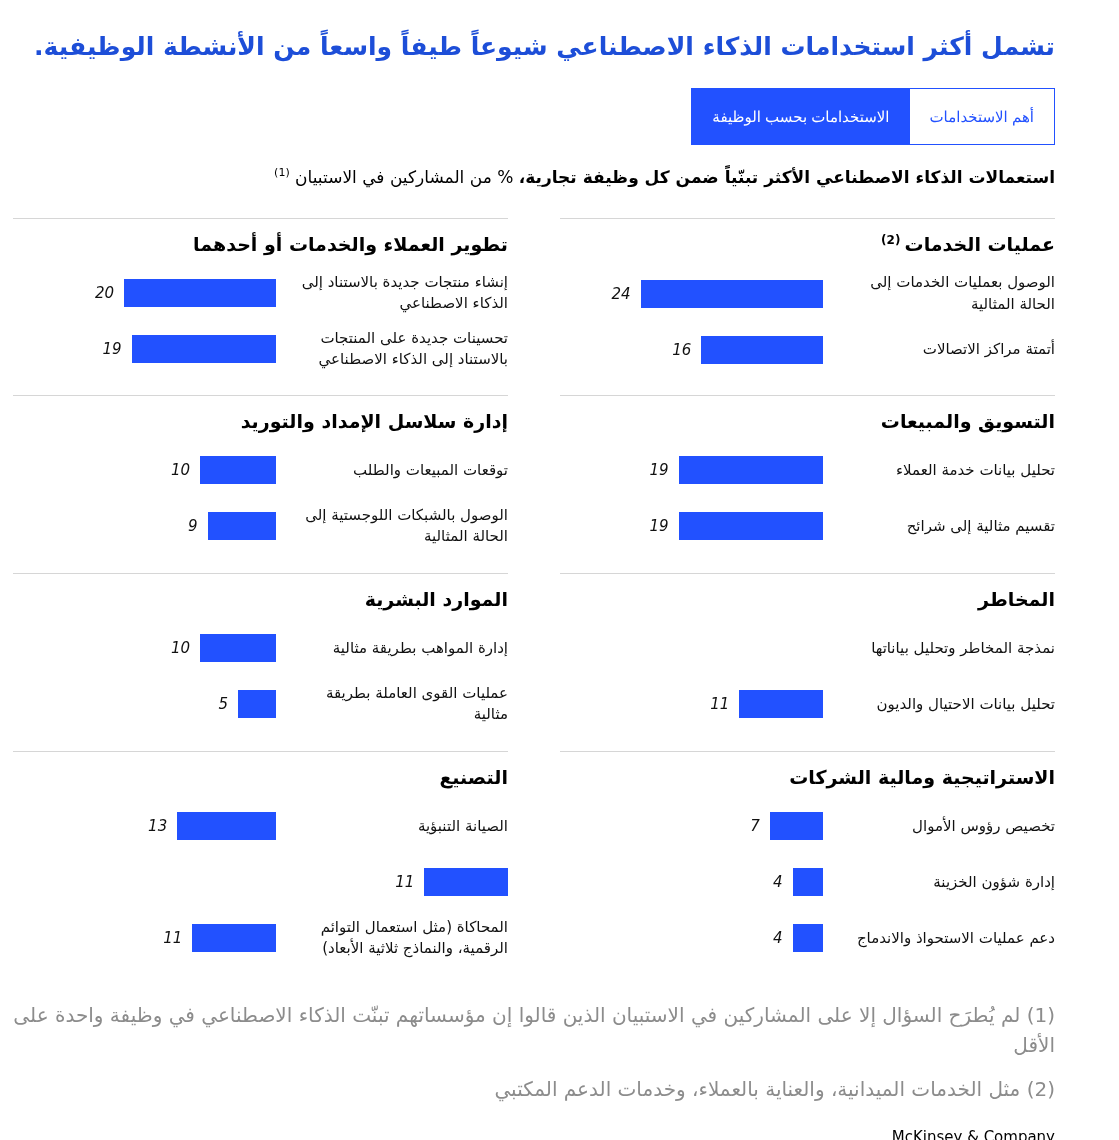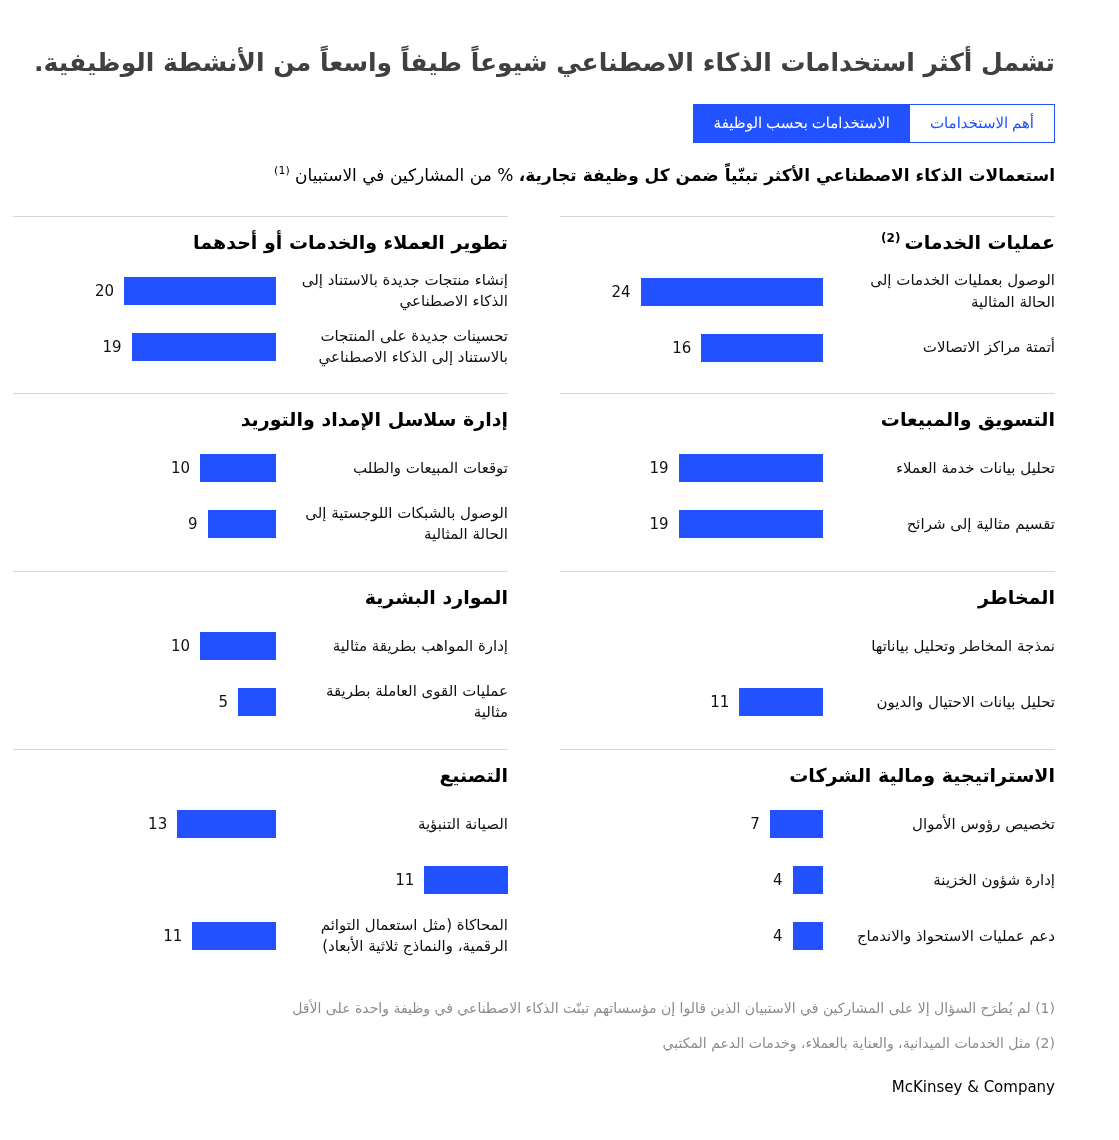--- a/index.html
+++ b/index.html
@@ -1,44 +1,44 @@
 <!DOCTYPE html>
 <html lang="ar" dir="rtl" style="--accent: #2251FF; --sep: #D6D6D6; --foot: #8C8C8C;"><head>
 <meta charset="utf-8">
 <style>
   :root { --accent:#2251FF; --sep:#D6D6D6; --ink:#111; --foot:#8C8C8C; }
   * { box-sizing:border-box; }
   html,body { margin:0; padding:0; background:#fff; }
   body { font-family:"DejaVu Sans", sans-serif; color:var(--ink); }
   .page { width:1119px; height:1140px; direction:rtl; padding:30px 64px 0 13px; overflow:hidden; background:#fff; }
 
-  .title { font-size:25px; line-height:1.35; font-weight:700; color:#404040; margin:16px 0 24px; text-align:right; }
+  .title { font-size:25px; line-height:1.35; font-weight:700; color:#1d4ed8; margin:0 0 24px; text-align:right; }
 
   .toggle-wrap { display:flex; justify-content:flex-start; margin:0 0 21px; }
   .toggle { display:inline-flex; border:1px solid var(--accent); }
-  .tab { font-family:Liberation Serif, serif; font-size:15px; line-height:1; padding:11px 20px; border:none; background:#fff; color:var(--accent); cursor:pointer; }
+  .tab { font-family:Liberation Sans, sans-serif; font-size:15px; line-height:1; padding:20px 20px; border:none; background:#fff; color:var(--accent); cursor:pointer; }
   .tab.selected { background:var(--accent); color:#fff; }
 
   .subtitle { font-size:17px; margin:0; color:#000; text-align:right; }
   .subtitle b { font-weight:700; }
   .subtitle sup { font-size:11px; }
 
   .grid { margin-top:32px; display:grid; grid-template-columns:1fr 1fr; column-gap:52px;
           grid-template-rows:177px 178px 178px auto; }
   .func-section { border-top:1px solid var(--sep); padding-top:14px; }
   .sec-title { font-size:19px; font-weight:700; margin:0 0 10px; color:#000; }
   .sec-title sup { font-size:12px; }
 
   .row { display:flex; align-items:center; min-height:56px; }
   .rowlabel { width:232px; padding-left:13px; font-size:15px; line-height:1.45; color:var(--ink); text-align:right; }
-  .barcell { flex:1; display:flex; align-items:center; gap:10px; }
+  .barcell { flex:1; display:flex; align-items:center; gap:10px;font-style:italic; }
   .bar { height:28px; background:var(--accent); flex:0 0 auto; }
   .val { font-size:15px; color:var(--ink); }
 
-  .footnotes { margin-top:34px; color:var(--foot); font-size:14px; }
+  .footnotes { margin-top:34px; color:var(--foot); font-size:20px; }
   .footnotes p { margin:0 0 14px; text-align:right; line-height:1.5; }
 
   .brand { direction:ltr; text-align:right; font-size:15px; color:#000; margin-top:24px; }
 </style>
 </head>
 <body>
 
 <div class="page">
 
   <h1 class="title">تشمل أكثر استخدامات الذكاء الاصطناعي شيوعاً طيفاً واسعاً من الأنشطة الوظيفية.</h1>

